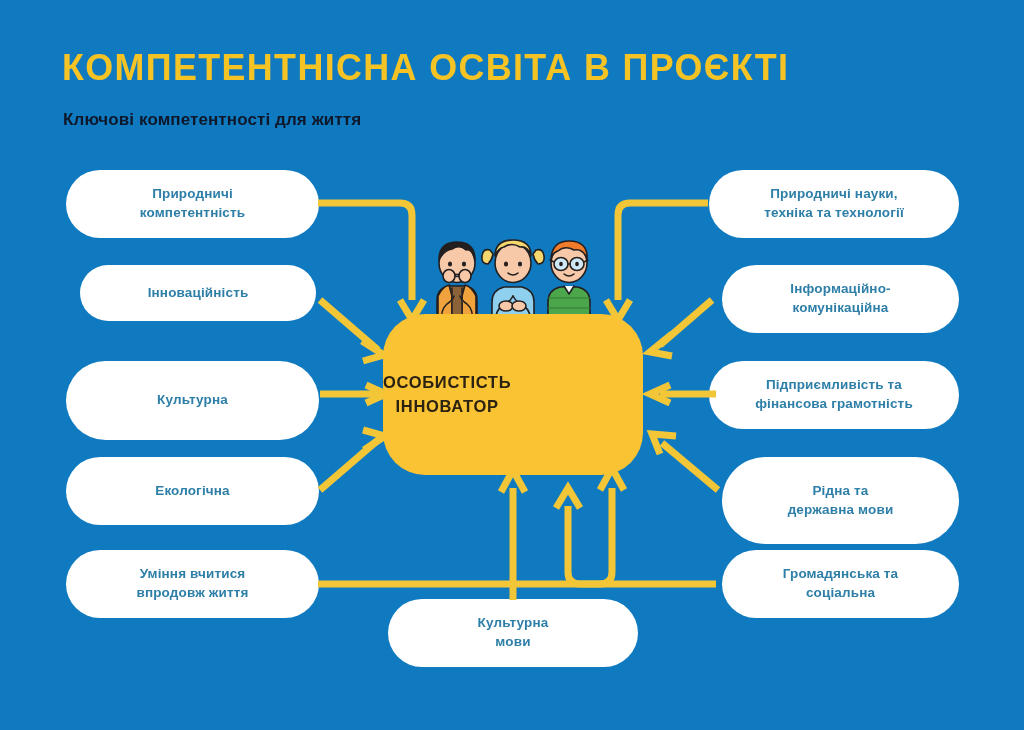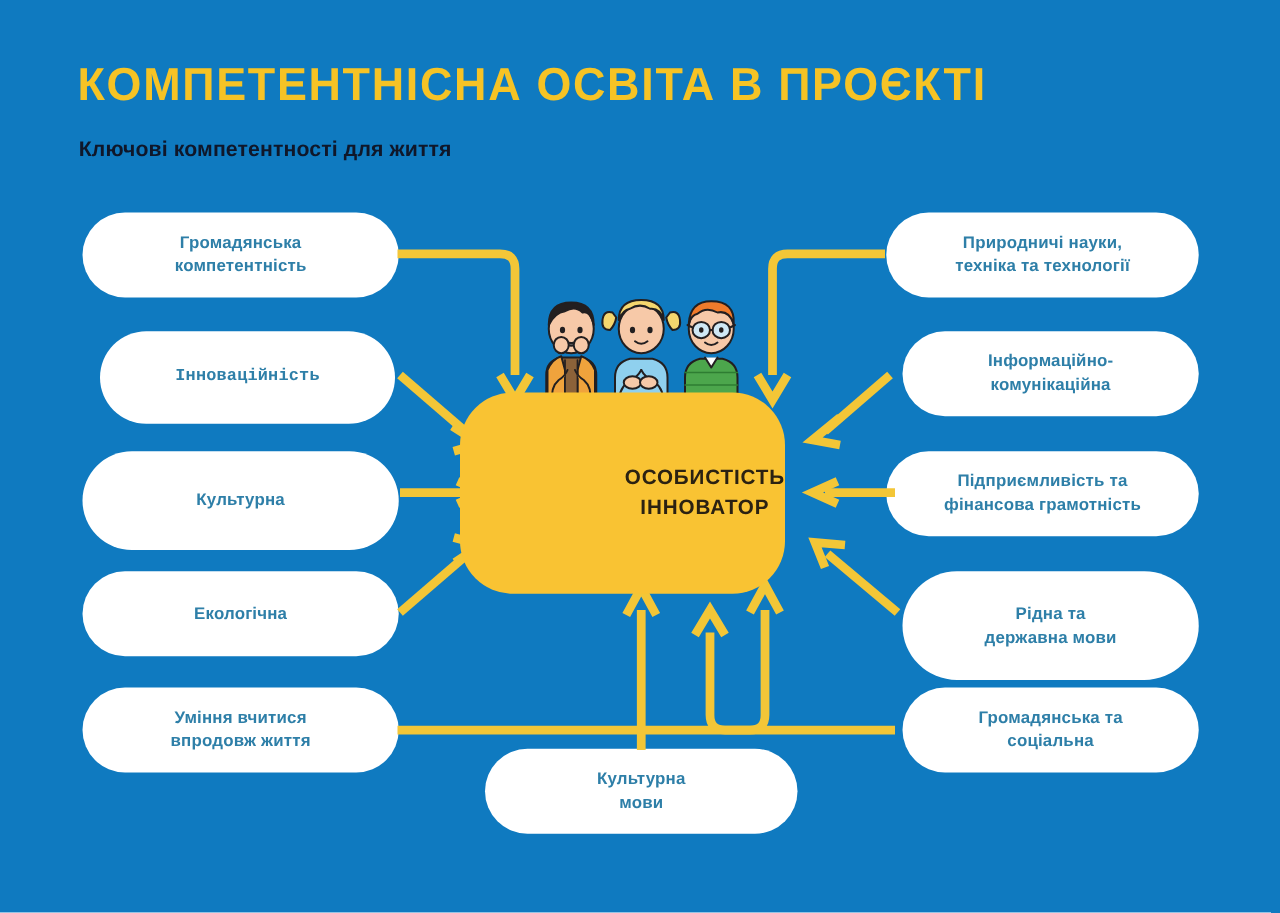--- a/index.html
+++ b/index.html
@@ -57,29 +57,29 @@
     font-size: 13.5px;
     font-weight: bold;
     color: #2E7FA8;
     line-height: 1.38;
     letter-spacing: 0.15px;
   }
 
   
   #center-node {
     position: absolute;
-    left: 368px;
+    left: 383px;
     top: 314px;
     width: 260px;
     height: 161px;
     background: #F9C333;
     border-radius: 42px;
     display: flex;
     align-items: center;
-    justify-content: flex-end;
+    justify-content: flex-start;
     text-align: center;
     z-index: 4;
   }
   #center-node .center-label {
     font-size: 16.5px;
     font-weight: bold;
     color: #2B2212;
     line-height: 1.42;
     letter-spacing: 0.7px;
   }
@@ -239,26 +239,26 @@
 
   <div id="center-node">
     <div class="center-label">
       <div>ОСОБИСТІСТЬ</div>
       <div>ІННОВАТОР</div>
     </div>
   </div>
 
   <div class="pill" style="left:66px; top:170px; width:253px; height:68px;">
     <div class="pill-label">
-      <div>Громадянська</div>
+      <div>Природничі</div>
       <div>компетентність</div>
     </div>
   </div>
 
-  <div class="pill" style="left:80px; top:265px; width:236px; height:74px;font-family:Liberation Mono, monospace;">
+  <div class="pill" style="left:80px; top:265px; width:236px; height:56px;">
     <div class="pill-label">
       <div>Інноваційність</div>
     </div>
   </div>
 
   <div class="pill" style="left:66px; top:361px; width:253px; height:79px;">
     <div class="pill-label">
       <div>Культурна</div>
     </div>
   </div>

